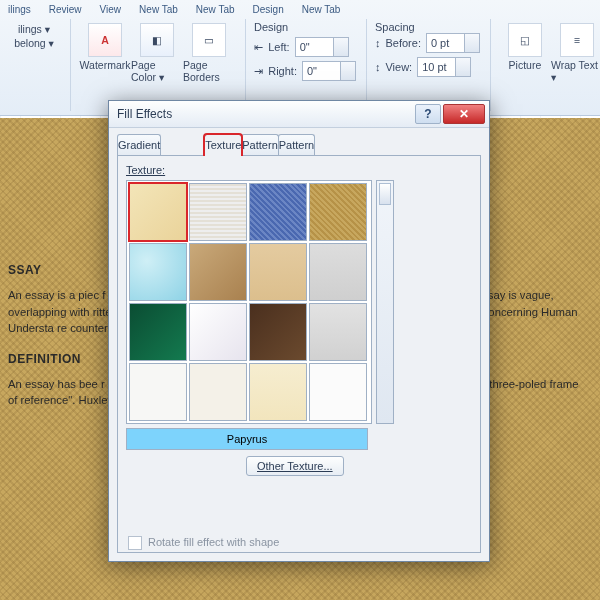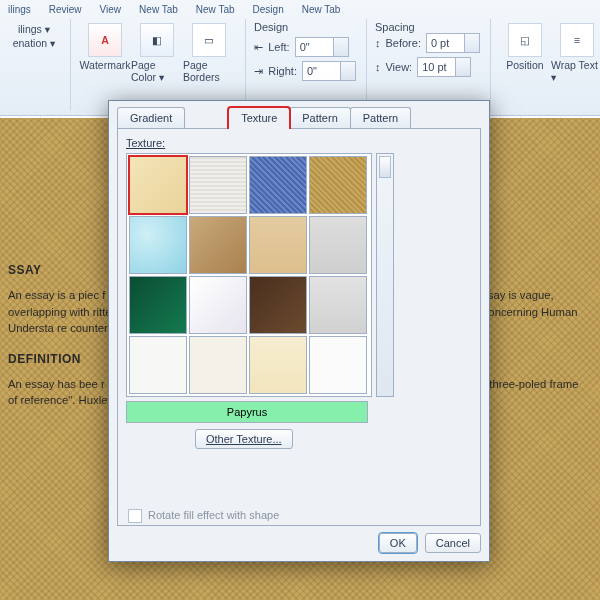--- a/index.html
+++ b/index.html
@@ -103,21 +103,21 @@
   }
   .dlg-close{
     width:40px;height:18px;border:1px solid #a33; border-radius:2px;
     background:linear-gradient(#f08080,#c62828);
     display:flex;align-items:center;justify-content:center;color:#fff;font-weight:bold;
   }
   .dlg-tabs{
     display:flex; gap:0; margin:6px 0 0 8px;
   }
   .dlg-tab{
-    padding:4px 12px; border:1px solid #9fb0c5; border-bottom:none;
+    padding:4px 0; border:1px solid #9fb0c5; border-bottom:none;
     background:linear-gradient(#f7fafd,#e5ecf4);
     font-size:11px; color:#2b3c55; margin-right:-1px;
     border-radius:3px 3px 0 0;
   }
   .dlg-tab.active{
     background:#eef1f5; position:relative; z-index:2;
     outline:2px solid #d9262b; outline-offset:-1px;margin-left:44px;
   }
   .dlg-tab.active::after{
     content:""; position:absolute; left:0;right:0;bottom:-2px;height:3px;background:#eef1f5;
@@ -138,29 +138,29 @@
   .scroll{
     width:16px; margin-left:4px; border:1px solid #9fb0c5;
     background:linear-gradient(#f1f5fa,#dfe7f1);
     position:relative;
   }
   .scroll::before{
     content:""; position:absolute; top:2px; left:2px; right:2px; height:20px;
     background:linear-gradient(#fff,#d8e1ee); border:1px solid #aebfd4;
   }
   .tex-name{
-    margin-top:4px; border:1px solid #9fb0c5; background:#86efac;
+    margin-top:4px; border:1px solid #9fb0c5; background:#7dd3fc;
     width:calc(58px*4 + 8px); height:20px; display:flex;align-items:center;justify-content:center;
     font-size:11px;
   }
   .other-btn, .dlg-btn{
     border:1px solid #9fb0c5; background:linear-gradient(#fdfefe,#e7edf4);
     padding:3px 10px; font-size:11px; border-radius:3px; color:#2b3c55;
   }
-  .other-btn{ margin-top:6px; margin-left:69px; text-decoration:underline;}
+  .other-btn{ margin-top:6px; margin-left:120px; text-decoration:underline;}
   .sample-block{ position:absolute; right:8px; top:268px; font-size:11px;}
   .sample-sw{ width:72px;height:72px;border:1px solid #9fb0c5; margin-top:4px;}
   .rotate-row{ position:absolute; left:10px; top:380px; font-size:11px; color:#8a94a2; display:flex; gap:6px; }
   .chk{ width:12px;height:12px;border:1px solid #b6c1cf; background:#fff;}
   .dlg-footer{
     position:absolute; bottom:8px; right:8px; display:flex; gap:8px;
     padding-top:8px;
   }
   .dlg-footer .dlg-btn:first-child{ outline:1px solid #5b9bd5; }
   
@@ -191,21 +191,21 @@
     <span>View</span>
     <span>New Tab</span>
     <span>New Tab</span>
     <span>Design</span>
     <span>New Tab</span>
   </div>
   <div class="rib-body">
     <div class="rib-group" style="width:54px">
       <div class="vbtn">
         <span style="font-size:10.5px">ilings ▾</span>
-        <span style="font-size:10.5px">enation ▾</span>
+        <span style="font-size:10.5px">belong ▾</span>
       </div>
     </div>
     <div class="rib-group" style="display:flex">
       <div class="vbtn">
         <div class="ico" style="background:linear-gradient(#fff,#fde8ea);color:#c33;font-weight:bold">A</div>
         <span>Watermark</span>
       </div>
       <div class="vbtn">
         <div class="ico" style="background:linear-gradient(#fff,#e8f0fb)">◧</div>
         <span>Page Color ▾</span>
@@ -237,41 +237,48 @@
       </div>
       <div class="row">
         <span>↕</span>
         <span>View:</span>
         <div class="spin">10 pt</div>
       </div>
     </div>
     <div class="rib-group" style="display:flex">
       <div class="vbtn">
         <div class="ico">◱</div>
-        <span>Position</span>
+        <span>Picture</span>
       </div>
       <div class="vbtn">
         <div class="ico">≡</div>
         <span>Wrap Text ▾</span>
       </div>
 
     </div>
   </div>
 </div>
 <div class="ruler"></div>
 
 <div class="doc-area">
   <div style="height:110px"></div>
   <h4>SSAY</h4>
   <p>An essay is a piec                                                                                                                                               f view. Essays can consist of a numb                                                                                                                                              ned arguments, observations of d                                                                                                                                               an essay is vague, overlapping with                                                                                                                                              ritten in prose, but works in verse ha                                                                                                                                              and An Essay on Man). While brev                                                                                                                                               ssay Concerning Human Understa                                                                                                                                              re counterexamples</p>
   <h4>DEFINITION</h4>
   <p>An essay has bee                                                                                                                                               r with a focused subject of discuss                                                                                                                                              ons that "essays belong to a litera                                                                                                                                              within a three-poled frame of reference". Huxley's three poles are:</p>
 </div>
 
 <div class="dlg">
+  <div class="dlg-title">
+    <span>Fill Effects</span>
+    <div class="dlg-ctrls">
+      <div class="dlg-help">?</div>
+      <div class="dlg-close">✕</div>
+    </div>
+  </div>
   <div class="dlg-tabs">
     <div class="dlg-tab">Gradient</div>
     <div class="dlg-tab active">Texture</div>
     <div class="dlg-tab">Pattern</div>
     <div class="dlg-tab">Pattern</div>
   </div>
   <div class="dlg-pane">
     <span class="tex-label">Texture:</span>
     <div class="grid-wrap">
       <div class="grid">
@@ -296,17 +303,13 @@
     </div>
     <div class="tex-name">Papyrus</div>
     <button class="other-btn">Other Texture...</button>
 
 
     <div class="rotate-row">
       <div class="chk"></div>
       <span>Rotate fill effect with shape</span>
     </div>
   </div>
-  <div class="dlg-footer">
-    <button class="dlg-btn">OK</button>
-    <button class="dlg-btn">Cancel</button>
-  </div>
 </div>
 
 </body></html>

